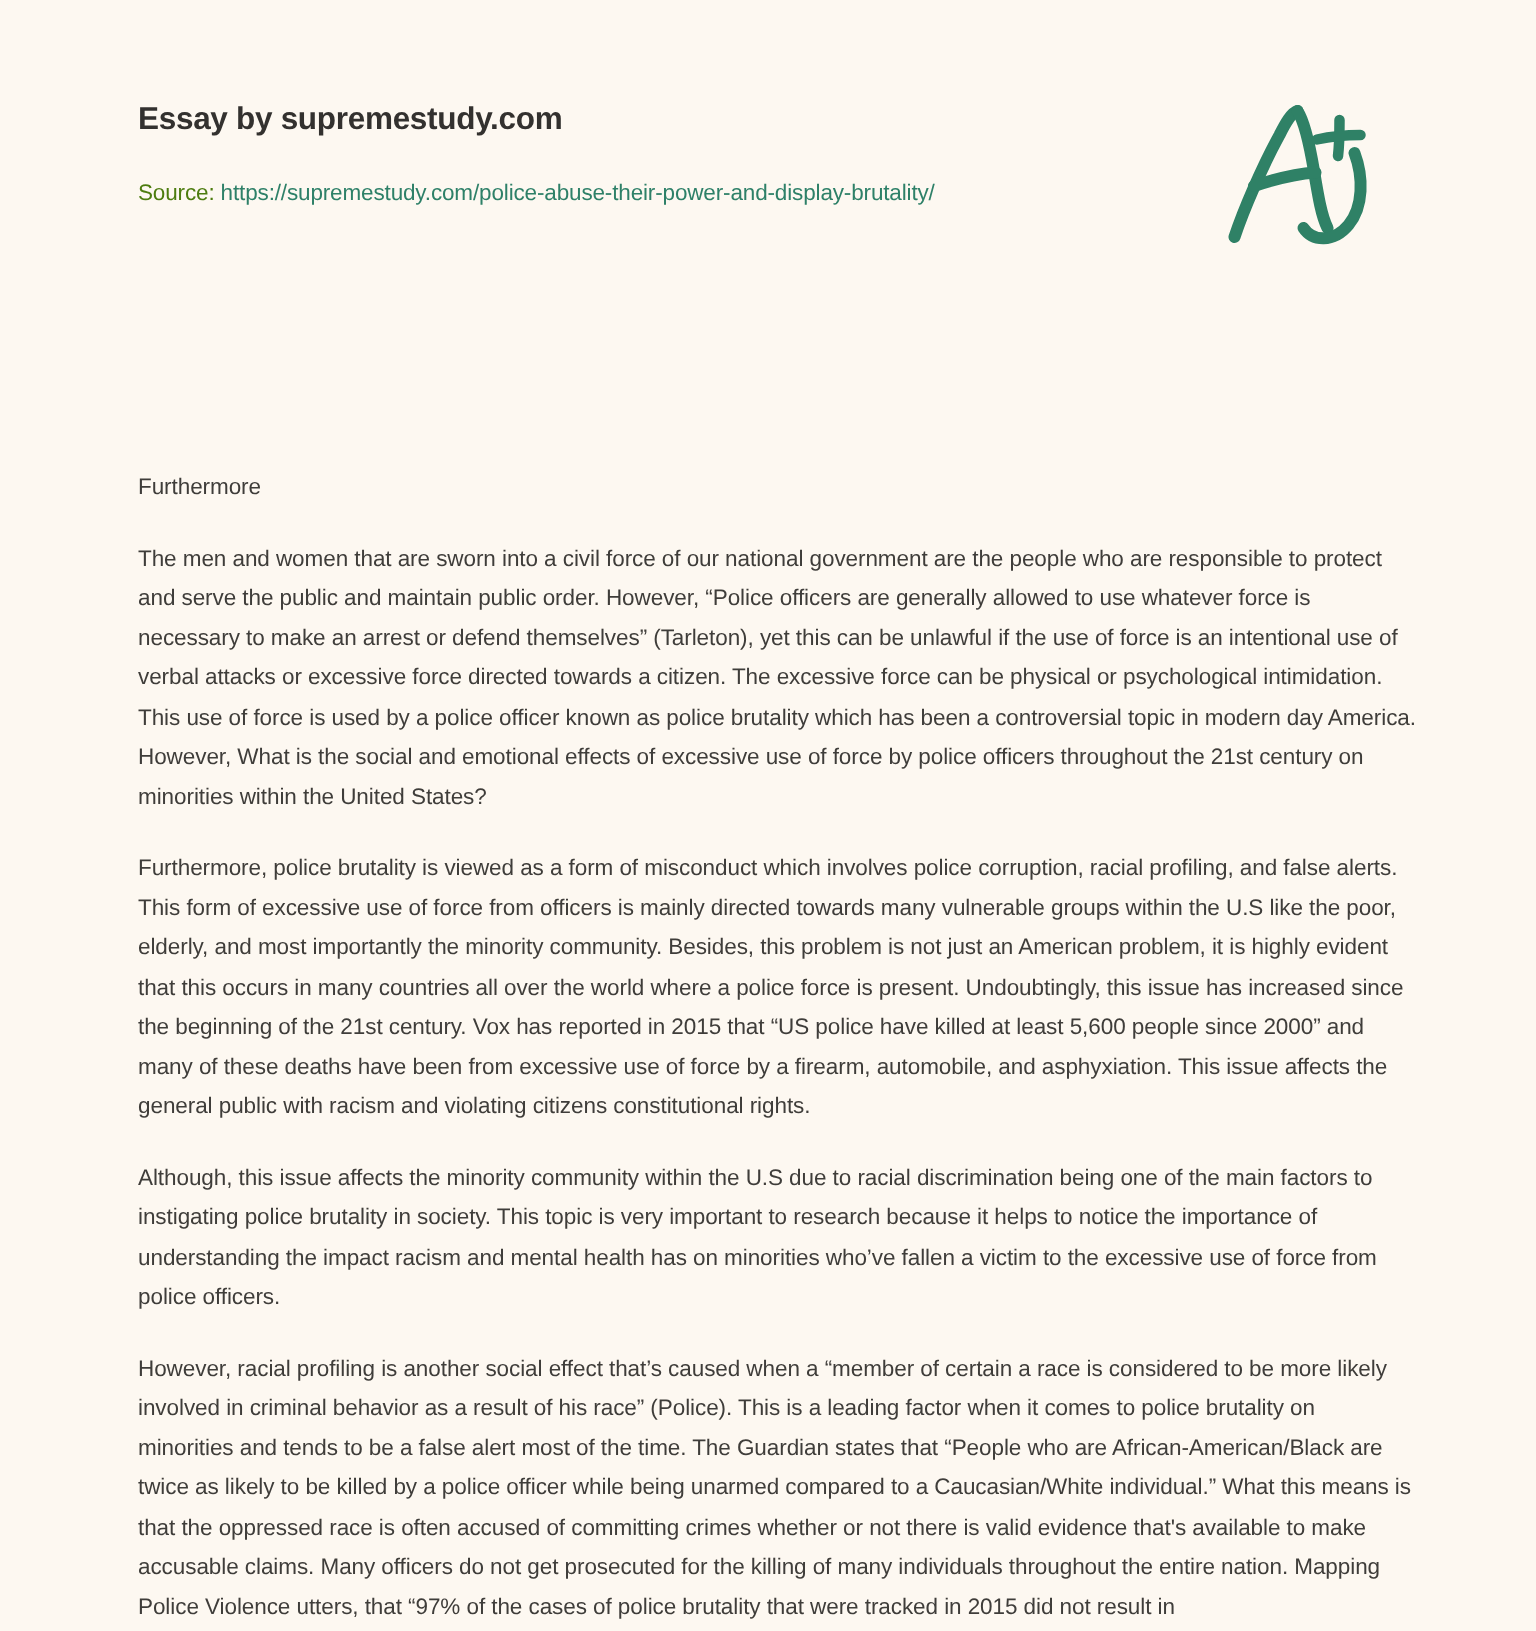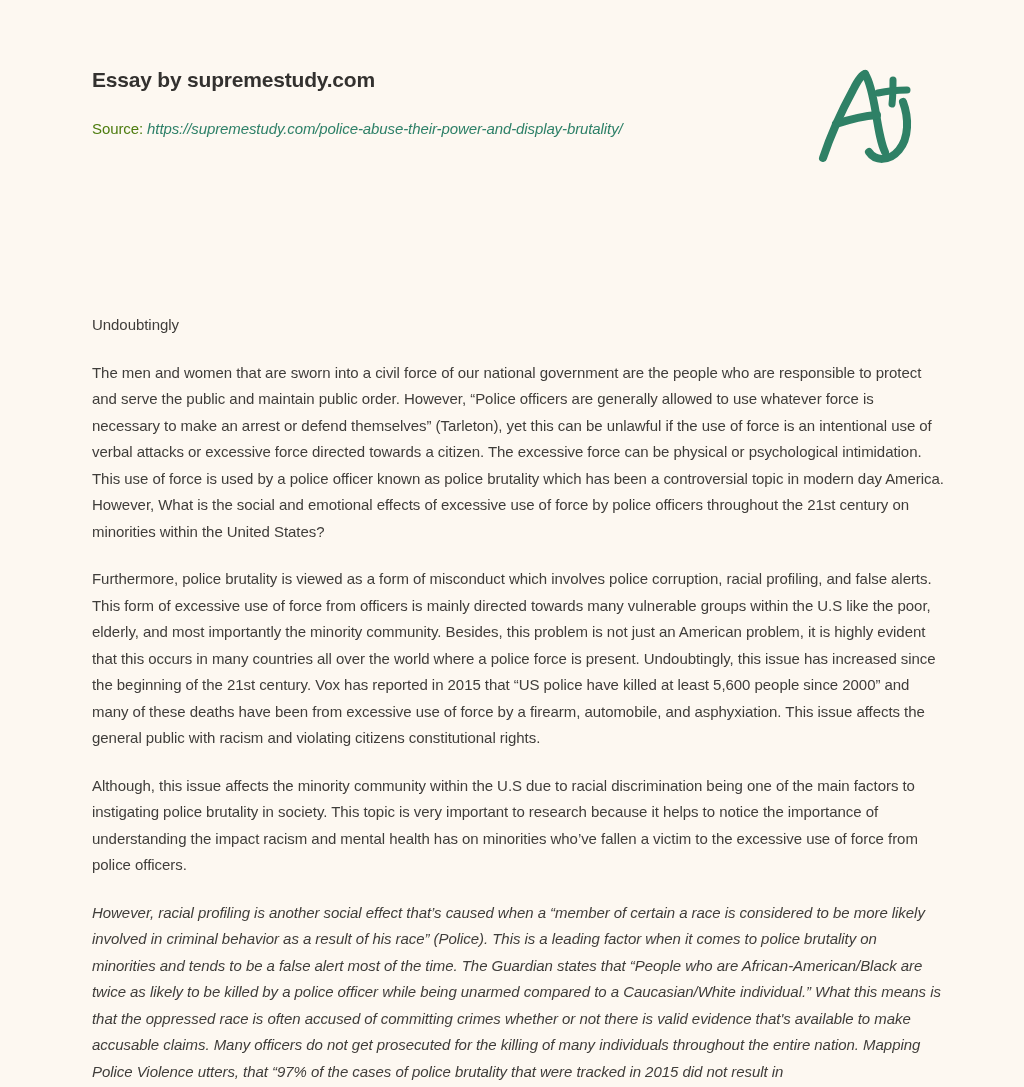--- a/index.html
+++ b/index.html
@@ -50,21 +50,20 @@
     font-size: 15px;
     letter-spacing: -0.1px;
     white-space: nowrap;
   }
   .source-label {
     color: #4d7c0f;
   }
   .source-url {
     color: #2e8068;
     text-decoration: none;
-    font-style: italic;
   }
 
   
   .logo {
     position: absolute;
     left: 815px;
     top: 62px;
     width: 104px;
     height: 108px;
   }
@@ -98,21 +97,20 @@
   .article p {
     margin: 0 0 21px 0;
     font-size: 15px;
     line-height: 26.5px;
     letter-spacing: -0.05px;
     color: #3f3d3a;
     text-align: left;
   }
   .article p:last-child {
     margin-bottom: 16px;
-    font-style: italic;
   }
 </style>
 </head>
 <body>
 
 <div class="page">
 
   <div class="header">
 
     <div class="attribution">Essay by supremestudy.com</div>
@@ -138,20 +136,20 @@
 
           <path d="M63 31 C 72 29, 82 28, 92 28" stroke-width="7"></path>
         </g>
       </svg>
     </div>
 
   </div>
 
 
   <div class="article">
-    <p>Undoubtingly</p>
+    <p>Furthermore</p>
     <p>The men and women that are sworn into a civil force of our national government are the people who are responsible to protect and serve the public and maintain public order. However, “Police officers are generally allowed to use whatever force is necessary to make an arrest or defend themselves” (Tarleton), yet this can be unlawful if the use of force is an intentional use of verbal attacks or excessive force directed towards a citizen. The excessive force can be physical or psychological intimidation. This use of force is used by a police officer known as police brutality which has been a controversial topic in modern day America. However, What is the social and emotional effects of excessive use of force by police officers throughout the 21st century on minorities within the United States?</p>
     <p>Furthermore, police brutality is viewed as a form of misconduct which involves police corruption, racial profiling, and false alerts. This form of excessive use of force from officers is mainly directed towards many vulnerable groups within the U.S like the poor, elderly, and most importantly the minority community. Besides, this problem is not just an American problem, it is highly evident that this occurs in many countries all over the world where a police force is present. Undoubtingly, this issue has increased since the beginning of the 21st century. Vox has reported in 2015 that “US police have killed at least 5,600 people since 2000” and many of these deaths have been from excessive use of force by a firearm, automobile, and asphyxiation. This issue affects the general public with racism and violating citizens constitutional rights.</p>
     <p>Although, this issue affects the minority community within the U.S due to racial discrimination being one of the main factors to instigating police brutality in society. This topic is very important to research because it helps to notice the importance of understanding the impact racism and mental health has on minorities who’ve fallen a victim to the excessive use of force from police officers.</p>
     <p>However, racial profiling is another social effect that’s caused when a “member of certain a race is considered to be more likely involved in criminal behavior as a result of his race” (Police). This is a leading factor when it comes to police brutality on minorities and tends to be a false alert most of the time. The Guardian states that “People who are African-American/Black are twice as likely to be killed by a police officer while being unarmed compared to a Caucasian/White individual.” What this means is that the oppressed race is often accused of committing crimes whether or not there is valid evidence that's available to make accusable claims. Many officers do not get prosecuted for the killing of many individuals throughout the entire nation. Mapping Police Violence utters, that “97% of the cases of police brutality that were tracked in 2015 did not result in</p>
   </div>
 
 </div>
 
 </body></html>

